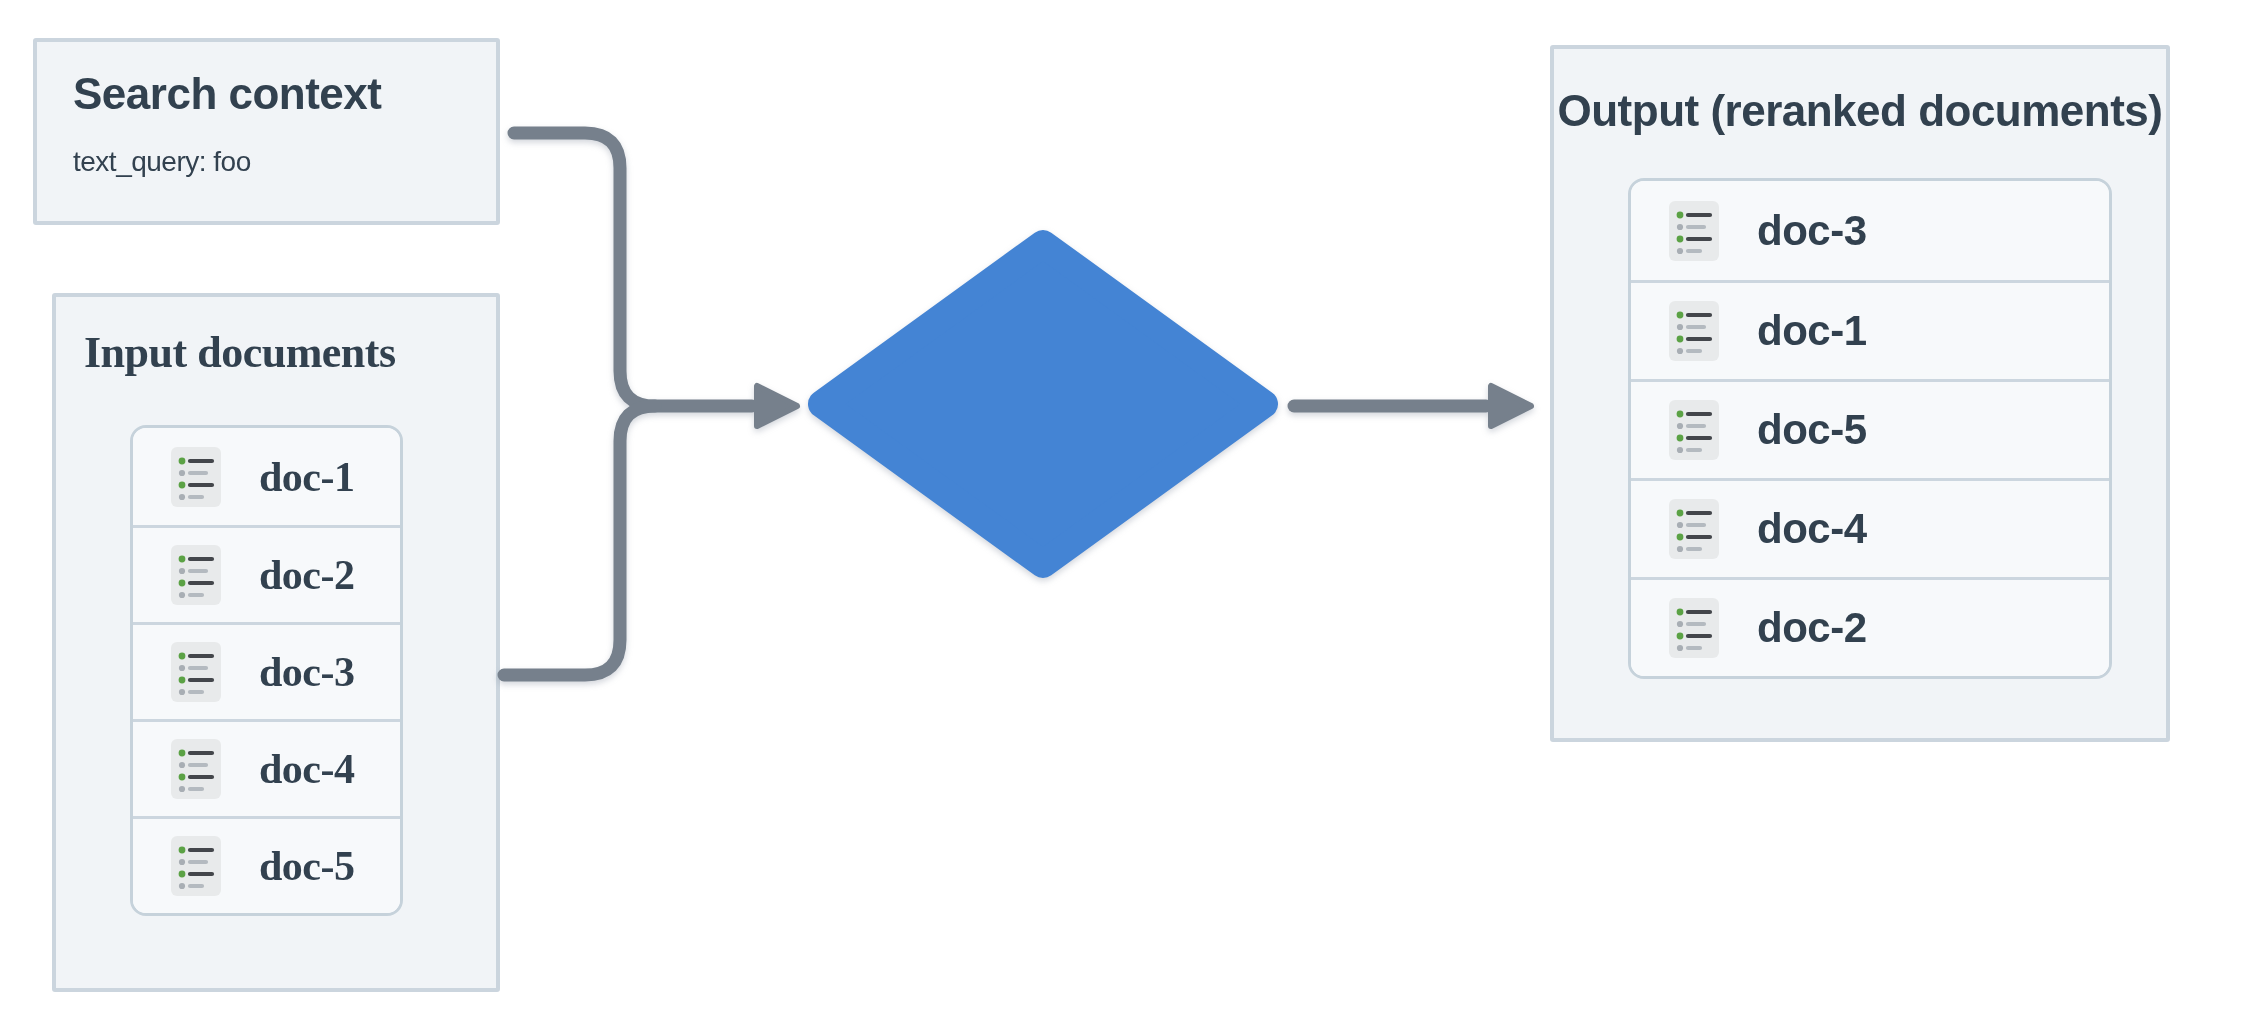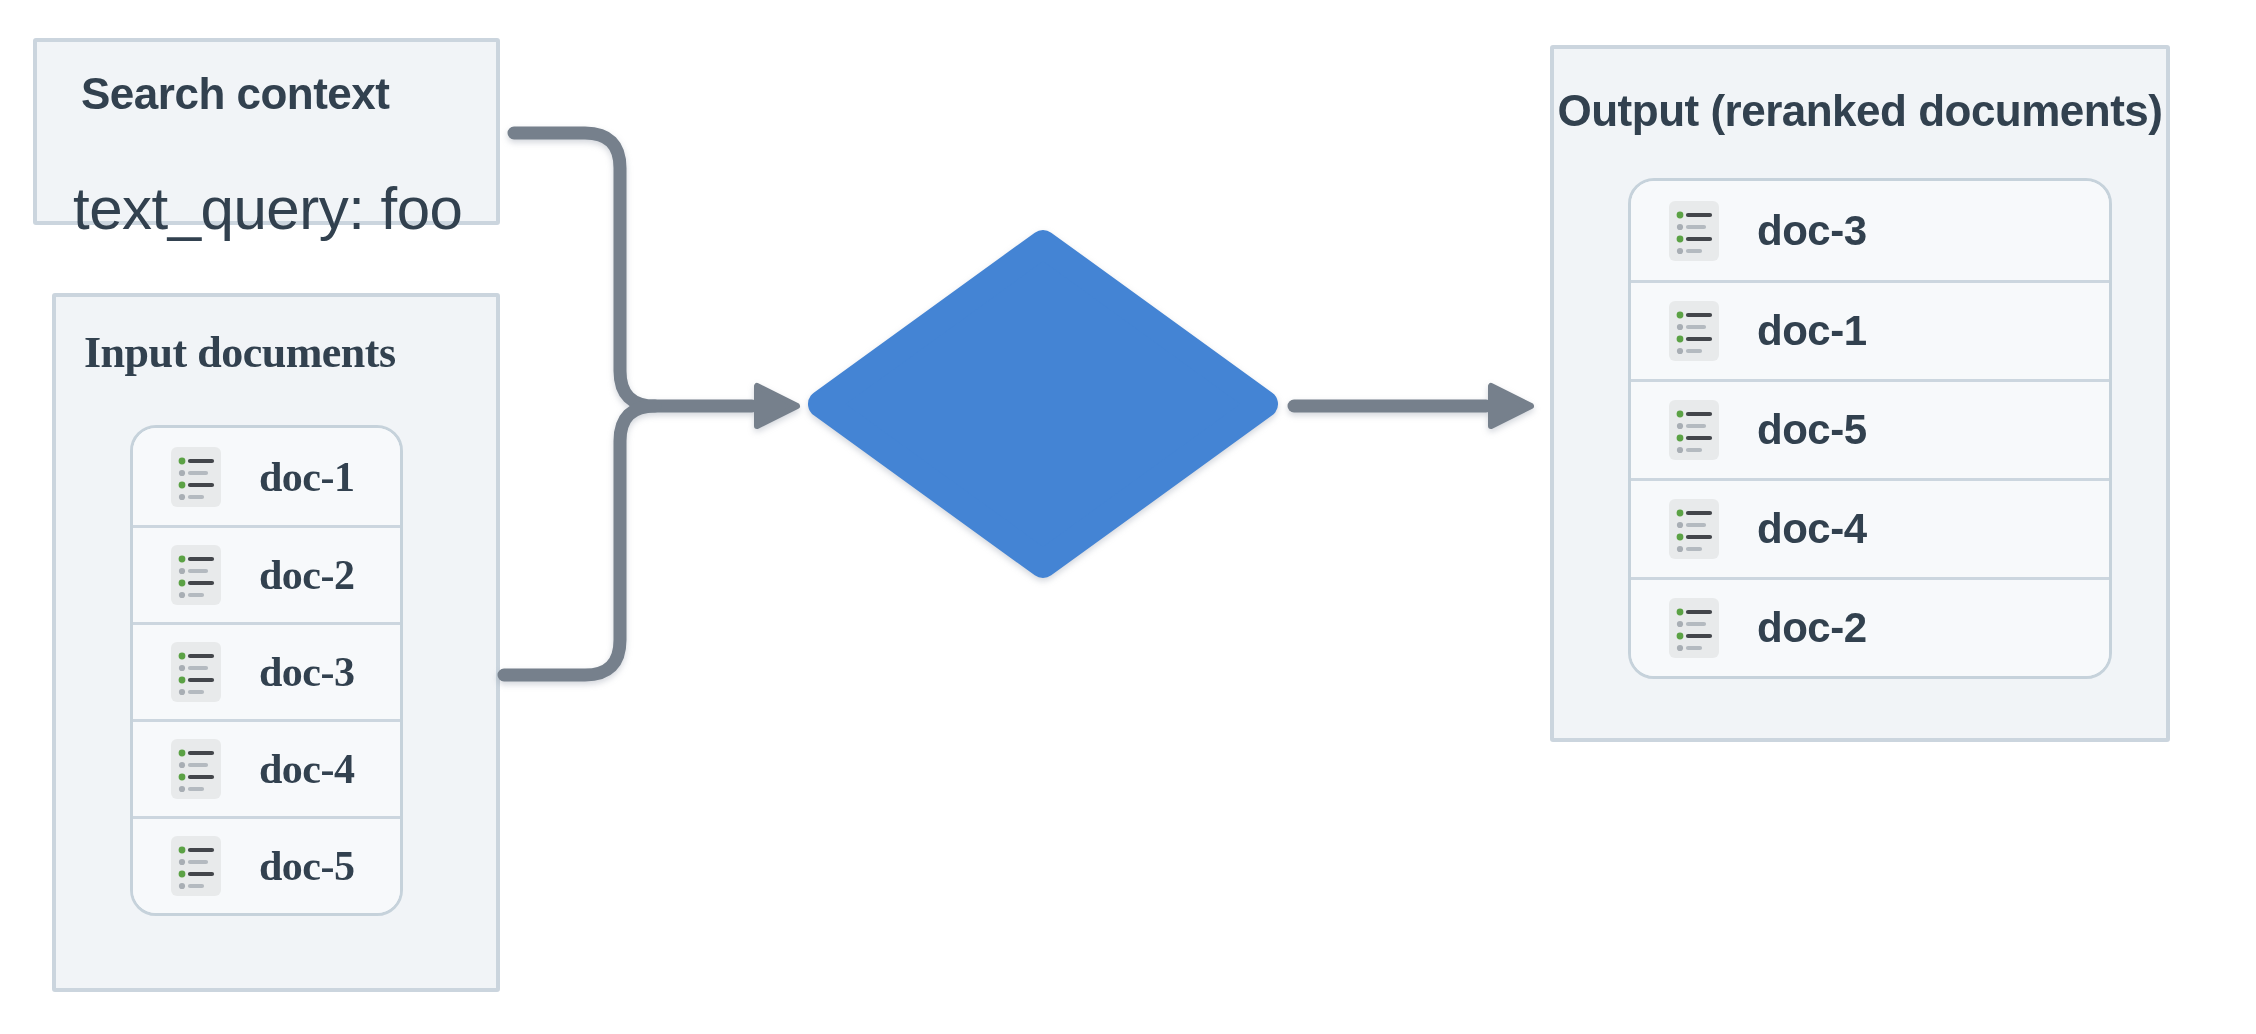--- a/index.html
+++ b/index.html
@@ -32,37 +32,37 @@
   .panel-title{
     font-weight:700;
     font-size:44px;
     letter-spacing:-0.5px;
     line-height:1.1;
     color:var(--text);
   }
 
   
   #search-panel{left:33px;top:38px;width:467px;height:187px;}
-  #search-panel .panel-title{position:absolute;left:44px;top:28px;}
-  #search-query{position:absolute;left:36px;top:104px;font-size:60px;font-weight:400;letter-spacing:-0.5px;margin-top:28px;}
+  #search-panel .panel-title{position:absolute;left:36px;top:28px;}
+  #search-query{position:absolute;left:36px;top:104px;font-size:28px;font-weight:400;letter-spacing:-0.5px;}
 
   
   #input-panel{left:52px;top:293px;width:448px;height:699px;font-family:Liberation Serif, serif;}
   #input-panel .panel-title{position:absolute;left:28px;top:32px;}
   #input-list{position:absolute;left:74px;top:128px;width:273px;}
 
   
   #output-panel{left:1550px;top:45px;width:620px;height:697px;}
   #output-panel .panel-title{position:absolute;left:0;top:38px;width:100%;text-align:center;}
   #output-list{position:absolute;left:74px;top:129px;width:484px;}
 
   
   .doc-list{
     border:3px solid var(--inner-border);
-    border-radius:26px;
+    border-radius:16px;
     overflow:hidden;
     background:var(--row-bg);
     box-sizing:border-box;
   }
   .doc-row{
     height:99px;
     display:flex;
     align-items:center;
     background:var(--row-bg);
     box-sizing:border-box;

